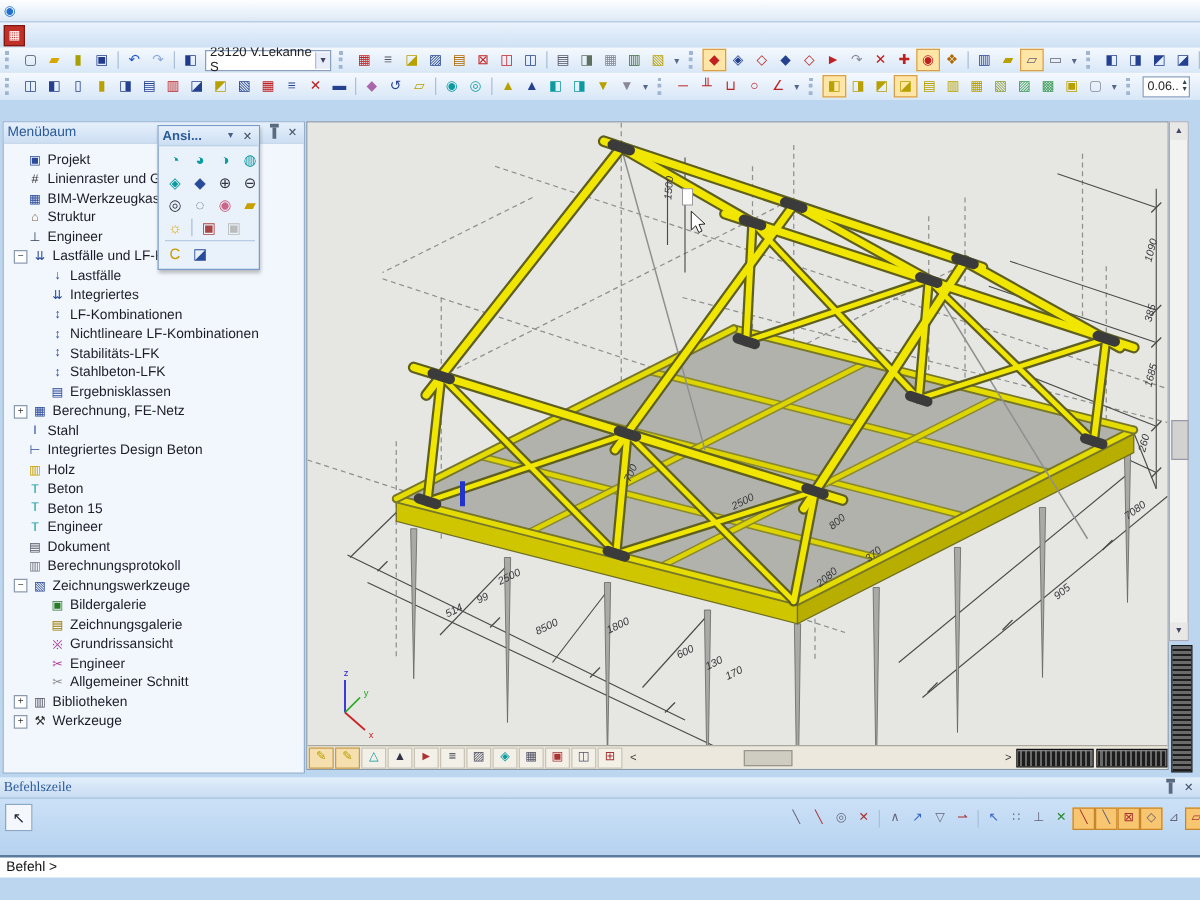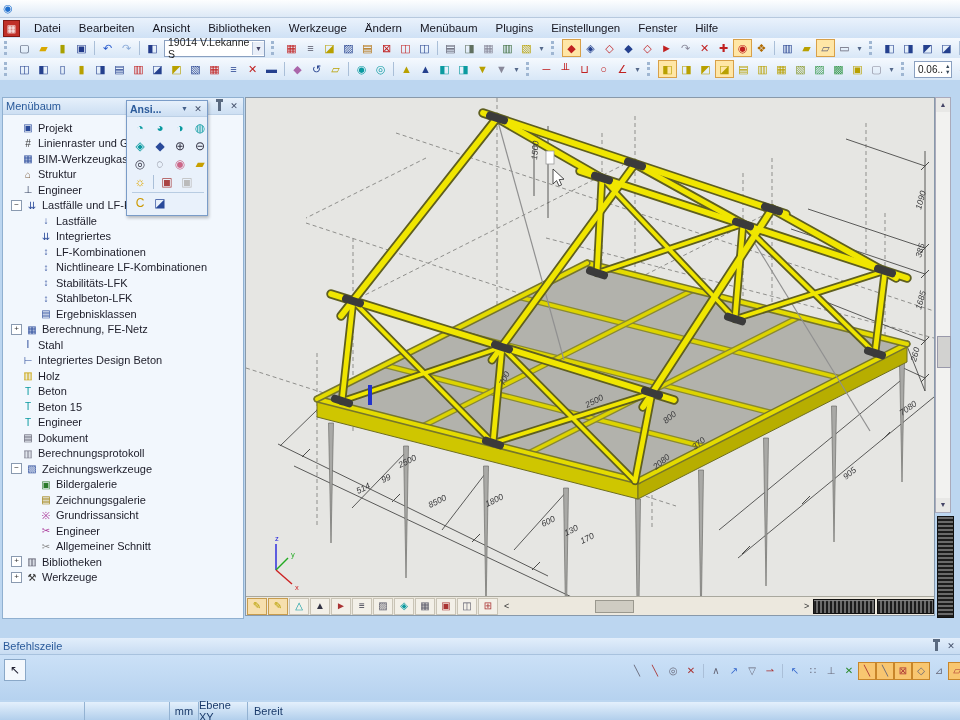--- a/index.html
+++ b/index.html
@@ -77,22 +77,22 @@
   #ansi{position:absolute;left:126px;top:20px;width:80px;background:#e9f1fb;
     border:1px solid #7a9cc8;box-shadow:1px 2px 3px rgba(0,0,0,.25);z-index:20;}
   #ansi .phead{height:15px;}
   #ansi .pt{color:#2a5a9a;font-size:10.5px;font-weight:bold;}
   #ansi .drop{font-size:7px;color:#44608a;margin:0 4px;}
   #ansi .body{padding:2px 1px 3px 3px;}
   #ansi .arow{display:flex;align-items:center;height:18px;}
   #ansi .ic{width:18px;height:17px;font-size:12px;}
   #ansi hr{border:none;border-top:1px solid #b8cce2;margin:1px 2px;}
   
-  #cmdpanel{position:absolute;left:0;top:638px;width:960px;height:62px;
-    background:linear-gradient(#d3e6fa,#b6d2ef);}
+  #cmdpanel{position:absolute;left:0;top:622px;width:960px;height:62px;
+    background:linear-gradient(#d3e6fa,#b6d2ef);font-family:Liberation Serif, serif;}
   #cmdpanel .phead{background:linear-gradient(#e2eefb,#c8dcf2);border-bottom:1px solid #a8c2de;}
   #cursor-btn{position:absolute;left:4px;top:21px;width:20px;height:20px;background:#f4f8fd;
     border:1px solid #8aa8c8;text-align:center;line-height:20px;font-size:12px;color:#223;}
   #snaprow{position:absolute;left:628px;top:24px;height:17px;display:flex;align-items:center;}
   #snaprow .ic{width:16px;height:16px;font-size:10px;color:#555;}
   #snaprow .ic.sel{background:#f8c670;border-color:#c8862a;}
   #cmdinput{position:absolute;left:0;top:684px;width:960px;height:18px;background:#fff;
     border-top:2px solid #5a7aa0;box-sizing:border-box;display:flex;align-items:center;}
   #cmdinput .pr{padding-left:5px;font-size:11px;color:#111;}
   
@@ -108,36 +108,35 @@
 <body>
 
 <div id="app">
 
   <div id="titlebar">
     <span class="appicon">◉</span>
   </div>
 
   <div id="menubar">
     <span class="logo">▦</span>
-    <nav id="menus"><span class="mi">Datei</span><span class="mi">Bearbeiten</span><span class="mi">Ansicht</span><span class="mi">Bibliotheken</span><span class="mi">Werkzeuge</span><span class="mi">Ändern</span><span class="mi">Menübaum</span><span class="mi">Plugins</span><span class="mi">Einstellungen</span><span class="mi">Fenster</span><span class="mi">Hilfe</span></nav>
   </div>
 
   <div id="tb1" class="tbar">
       <span class="grip"></span>
       <span class="ic" style="color: rgb(68, 80, 106);">▢</span>
       <span class="ic" style="color: rgb(216, 168, 0);">▰</span>
       <span class="ic" style="color: rgb(168, 160, 0);">▮</span>
       <span class="ic" style="color: rgb(34, 58, 138);">▣</span>
       <span class="vsep"></span>
       <span class="ic" style="color: rgb(34, 85, 204);">↶</span>
       <span class="ic" style="color: rgb(138, 170, 216);">↷</span>
       <span class="vsep"></span>
       <span class="ic" style="color: rgb(34, 58, 138);">◧</span>
       <div class="combo">
-        <span>19014 V.Lekanne S</span>
+        <span>23120 V.Lekanne S</span>
         <span class="car">▼</span>
       </div>
       <span class="grip"></span>
       <span class="ic" style="color: rgb(192, 32, 32);">▦</span>
       <span class="ic" style="color: rgb(85, 85, 102);">≡</span>
       <span class="ic" style="color: rgb(184, 160, 0);">◪</span>
       <span class="ic" style="color: rgb(36, 64, 142);">▨</span>
       <span class="ic" style="color: rgb(176, 106, 0);">▤</span>
       <span class="ic" style="color: rgb(192, 32, 32);">⊠</span>
       <span class="ic" style="color: rgb(192, 32, 32);">◫</span>
@@ -671,22 +670,18 @@
         <span class="ic" style="color: rgb(42, 138, 42);">✕</span>
         <span class="ic sel" style="color: rgb(170, 51, 51);">╲</span>
         <span class="ic sel" style="color: rgb(102, 102, 119);">╲</span>
         <span class="ic sel" style="color: rgb(170, 51, 51);">⊠</span>
         <span class="ic sel" style="color: rgb(102, 102, 119);">◇</span>
         <span class="ic" style="color: rgb(102, 102, 119);">⊿</span>
         <span class="ic sel" style="color: rgb(170, 51, 51);">▱</span>
       </div>
   </div>
 
-
-  <div id="statusbar">
-      <div class="cell"></div>
-      <div class="cell"></div>
-      <div class="cell">mm</div>
-      <div class="cell">Ebene XY</div>
-      <div class="cell">Bereit</div>
-    </div>
+  <div id="cmdinput">
+    <span class="pr">Befehl &gt;</span>
+  </div>
+
 
 </div>
 
 </body></html>

